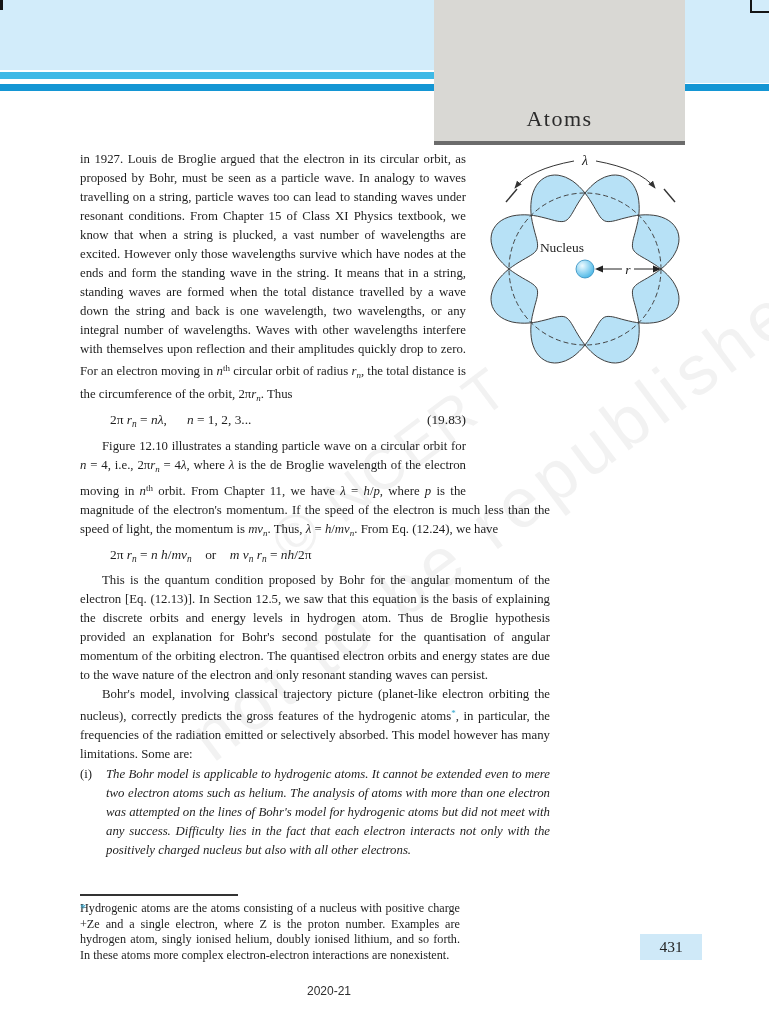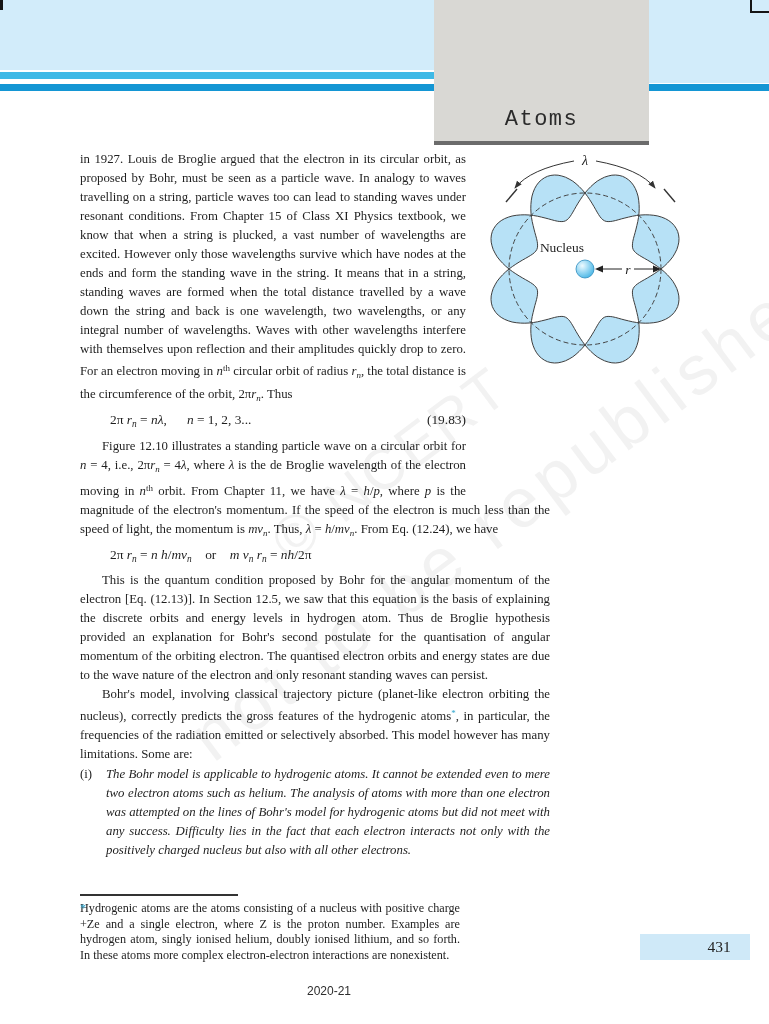--- a/index.html
+++ b/index.html
@@ -6,24 +6,24 @@
   body{
     width:769px;height:1024px;position:relative;overflow:hidden;
     background:#ffffff;font-family:"Liberation Serif",serif;color:#1e1e1e;
   }
   
   .banner-light-left{position:absolute;left:0;top:0;width:500px;height:70px;background:var(--banner-light);}
   .banner-light-right{position:absolute;left:500px;top:0;width:269px;height:83px;background:var(--banner-light);}
   .stripe-cyan{position:absolute;left:0;top:72px;width:434px;height:7px;background:var(--stripe-cyan);}
   .stripe-blue{position:absolute;left:0;top:84px;width:769px;height:7px;background:var(--stripe-blue);}
   .chapter-tab{
-    position:absolute;left:434px;top:0;width:215px;height:145px;
+    position:absolute;left:434px;top:0;width:251px;height:145px;
     background:var(--tab-bg);border-bottom:4px solid #6b6b6b;box-sizing:border-box;
     display:flex;align-items:flex-end;justify-content:center;padding-bottom:9px;
-    font-family:Liberation Mono, monospace;font-size:22px;letter-spacing:1.5px;color:#2b2b2b;
+    font-family:Liberation Serif, serif;font-size:22px;letter-spacing:1.5px;color:#2b2b2b;
   }
   .corner-mark-tr{position:absolute;right:0;top:0;width:17px;height:11px;
     border-left:2px solid #151515;border-bottom:2px solid #151515;}
   .corner-mark-tl{position:absolute;left:0;top:0;width:3px;height:10px;background:#151515;}
   
   .content{position:absolute;left:80px;top:150px;width:470px;font-size:12.8px;line-height:19px;}
   .fig-spacer{float:right;width:84px;height:338px;}
   p.body-text{margin:0;text-align:justify;}
   .indent{text-indent:22px;}
   .eq-row{display:flex;justify-content:space-between;padding-left:26px;margin:2px 4px;font-size:13.4px;}
@@ -38,21 +38,21 @@
   
   .fig-block{position:absolute;left:482px;top:148px;width:278px;}
   .fig-caption{margin-top:2px;text-align:center;font-size:13px;line-height:16.5px;color:var(--caption-color);}
   .fig-caption b{font-weight:bold;}
   
   .footnote-sep{position:absolute;left:80px;top:894px;width:158px;border-top:2px solid #333;}
   .footnote{position:absolute;left:80px;top:901px;width:380px;font-size:12.2px;line-height:15.6px;}
   .fn-marker{position:absolute;left:0;top:0;color:var(--accent-cyan);font-size:12px;}
   .fn-text{display:block;text-align:justify;}
   .page-badge{position:absolute;left:640px;top:934px;width:62px;height:26px;background:var(--badge-bg);
-    display:flex;align-items:center;justify-content:center;font-size:15.5px;color:#222;padding-left:48px;}
+    display:flex;align-items:center;justify-content:center;font-size:15.5px;color:#222;}
   .page-footer{position:absolute;left:0;top:984px;width:658px;text-align:center;
     font-family:"Liberation Sans",sans-serif;font-size:12px;color:#2d2d2d;}
   
   .wm{position:absolute;transform:rotate(-37deg);color:rgba(110,110,110,0.09);
     font-family:"Liberation Sans",sans-serif;pointer-events:none;white-space:nowrap;}
   .wm1{left:250px;top:430px;font-size:58px;letter-spacing:3px;}
   .wm2{left:120px;top:470px;font-size:70px;letter-spacing:6px;}
 </style>
 </head>
 <body>

